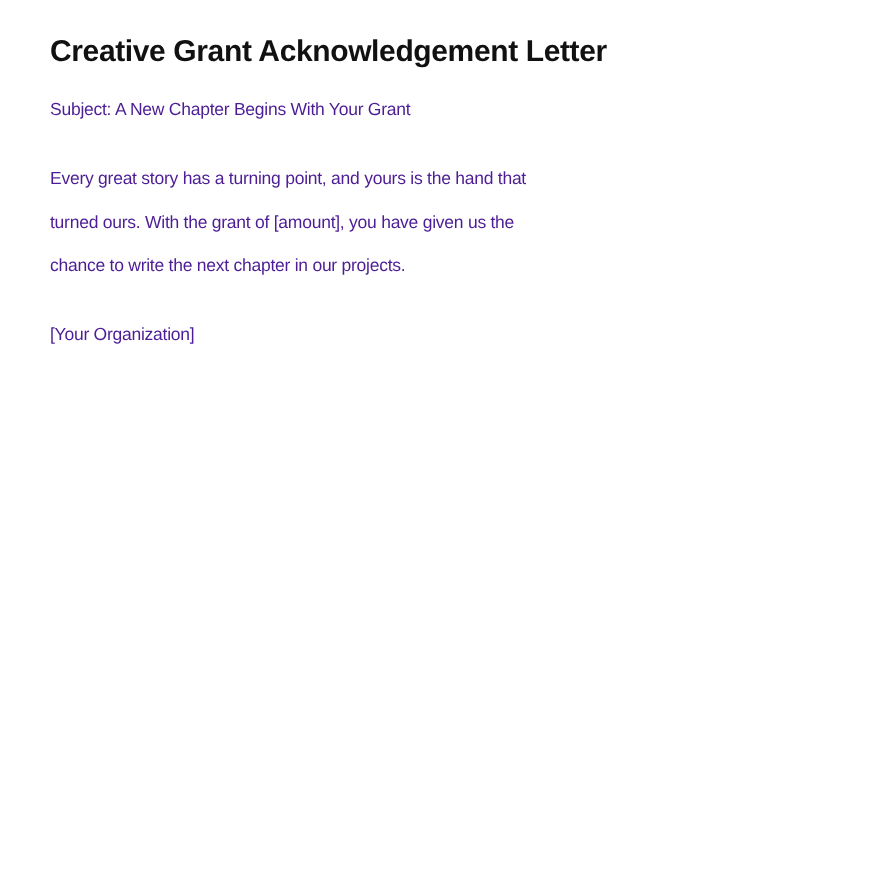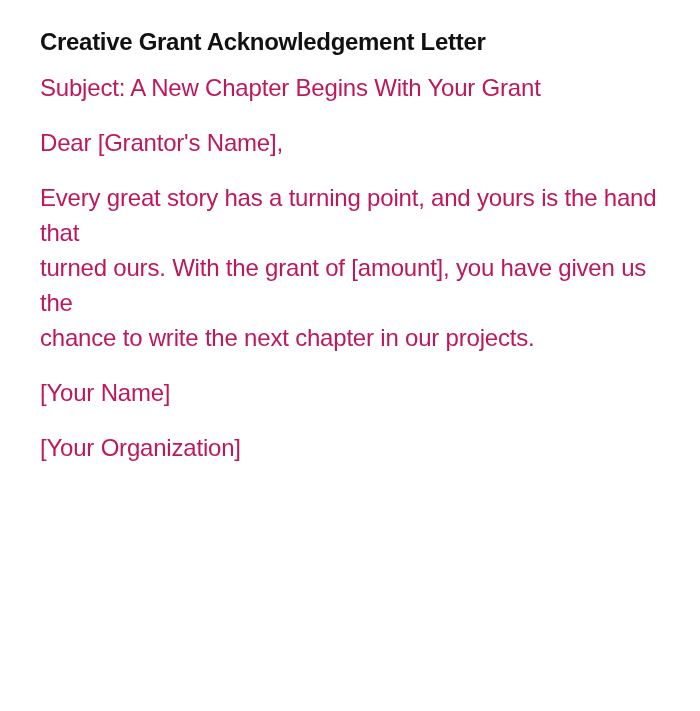--- a/index.html
+++ b/index.html
@@ -24,42 +24,40 @@
     font-family: "Liberation Sans", sans-serif;
     font-size: 24px;
     font-weight: 700;
     letter-spacing: -0.3px;
     line-height: 35px;
     color: #111111;
     margin: 0 0 11px 0;
   }
   .para {
     font-family: "Liberation Sans", sans-serif;
-    font-size: 24px;
+    font-size: 14px;
     font-weight: 400;
     letter-spacing: -0.2px;
     line-height: 35px;
-    color: #be185d;
+    color: #4c1d95;
     margin: 0 0 20px 0;
     white-space: pre-line; 
   }
 </style>
 </head>
 <body>
 
 <div class="page">
   <h1 class="letter-title">Creative Grant Acknowledgement Letter</h1>
 
   <p class="para">Subject: A New Chapter Begins With Your Grant</p>
 
-  <p class="para">Dear [Grantor's Name],</p>
 
   <p class="para">Every great story has a turning point, and yours is the hand that
 turned ours. With the grant of [amount], you have given us the
 chance to write the next chapter in our projects.</p>
 
 
 
 
-  <p class="para">[Your Name]</p>
 
   <p class="para">[Your Organization]</p>
 </div>
 
 </body></html>

